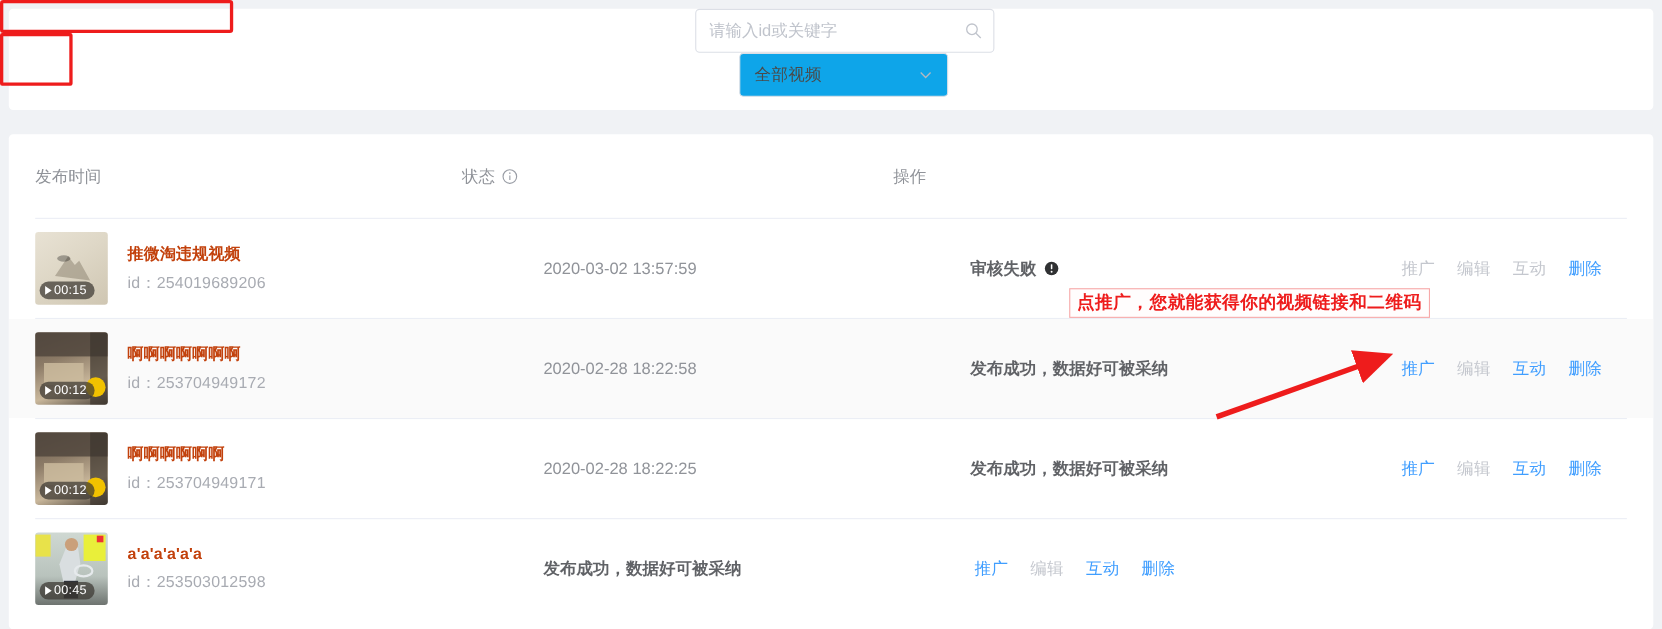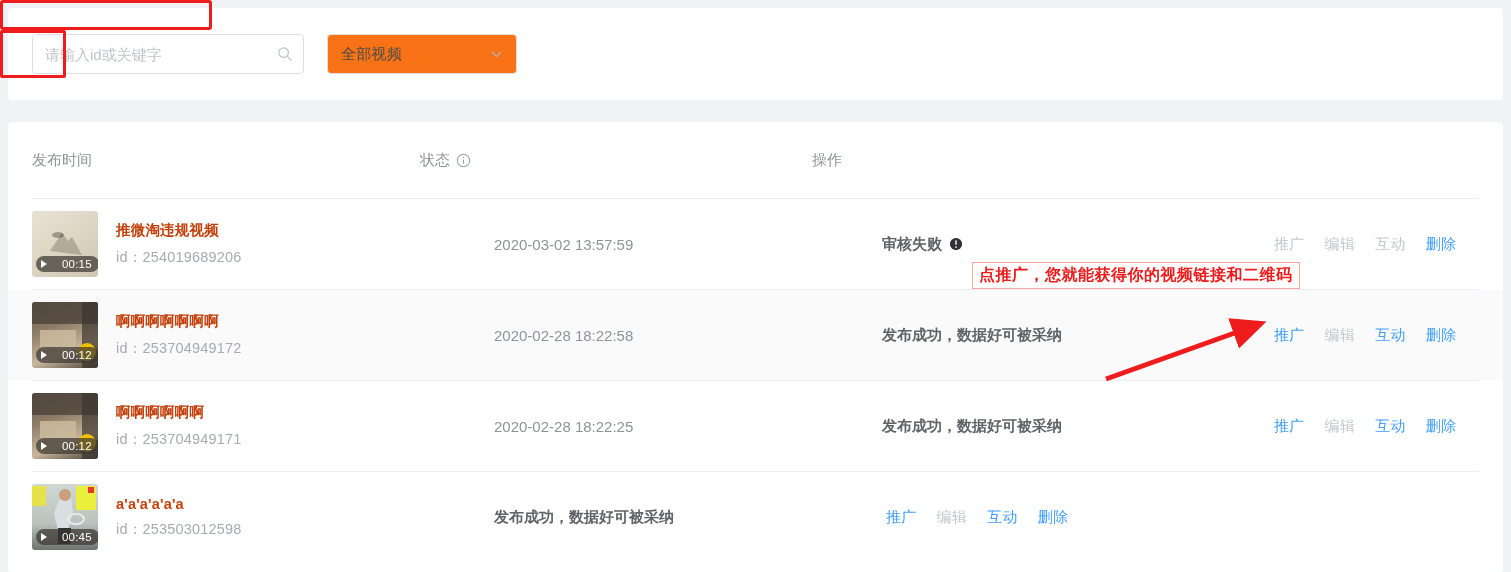--- a/index.html
+++ b/index.html
@@ -9,21 +9,21 @@
     font-family: "Liberation Sans", "DejaVu Sans", sans-serif;
     overflow: hidden;
   }
   .page { position: relative; width: 1511px; height: 572px; background: #f0f2f5; }
 
   
   .filter-panel {
     position: absolute; left: 8px; top: 8px;
     width: 1495px; height: 92px;
     background: #ffffff; border-radius: 4px;
-    display: flex; align-items: center;
+    display: flex; align-items: center; flex-direction: column;
   }
   .search-box {
     position: relative;
     margin-left: 24px;
     width: 272px; height: 40px;
     border: 1px solid #dcdfe6; border-radius: 4px;
     background: #fff;
     display: flex; align-items: center;
   }
   .search-input {
@@ -35,21 +35,21 @@
   .search-input::placeholder { color: #c0c4cc; }
   .search-icon {
     position: absolute; right: 10px; top: 50%; transform: translateY(-50%);
     width: 16px; height: 16px; color: #c0c4cc;
   }
   .select-box {
     position: relative;
     margin-left: 23px;
     width: 190px; height: 40px;
     border: 1px solid #dcdfe6; border-radius: 4px;
-    background: #f97316;
+    background: #0ea5e9;
     display: flex; align-items: center;
     cursor: pointer;
   }
   .select-value {
     font-size: 15px; color: #4a4a4a; padding-left: 13px;
     letter-spacing: .3px;
   }
   .chevron {
     position: absolute; right: 12px; top: 50%; transform: translateY(-50%);
     width: 15px; height: 15px; color: #b4b8c0;
@@ -94,21 +94,21 @@
     width: 66px; height: 66px;
     border-radius: 3px; overflow: hidden;
     flex: 0 0 auto;
   }
   .thumb .duration {
     position: absolute; left: 4px; bottom: 5px;
     background: rgba(60,55,50,.72);
     color: #fff; font-size: 11.5px;
     border-radius: 9px;
     padding: 2px 7px 2px 5px;
-    display: flex; align-items: center; gap: 15px;
+    display: flex; align-items: center; gap: 2px;
     letter-spacing: .2px;
   }
   .play-tri {
     width: 0; height: 0;
     border-left: 6px solid #fff;
     border-top: 4px solid transparent;
     border-bottom: 4px solid transparent;
   }
   .meta { margin-left: 18px; }
   .vtitle {

